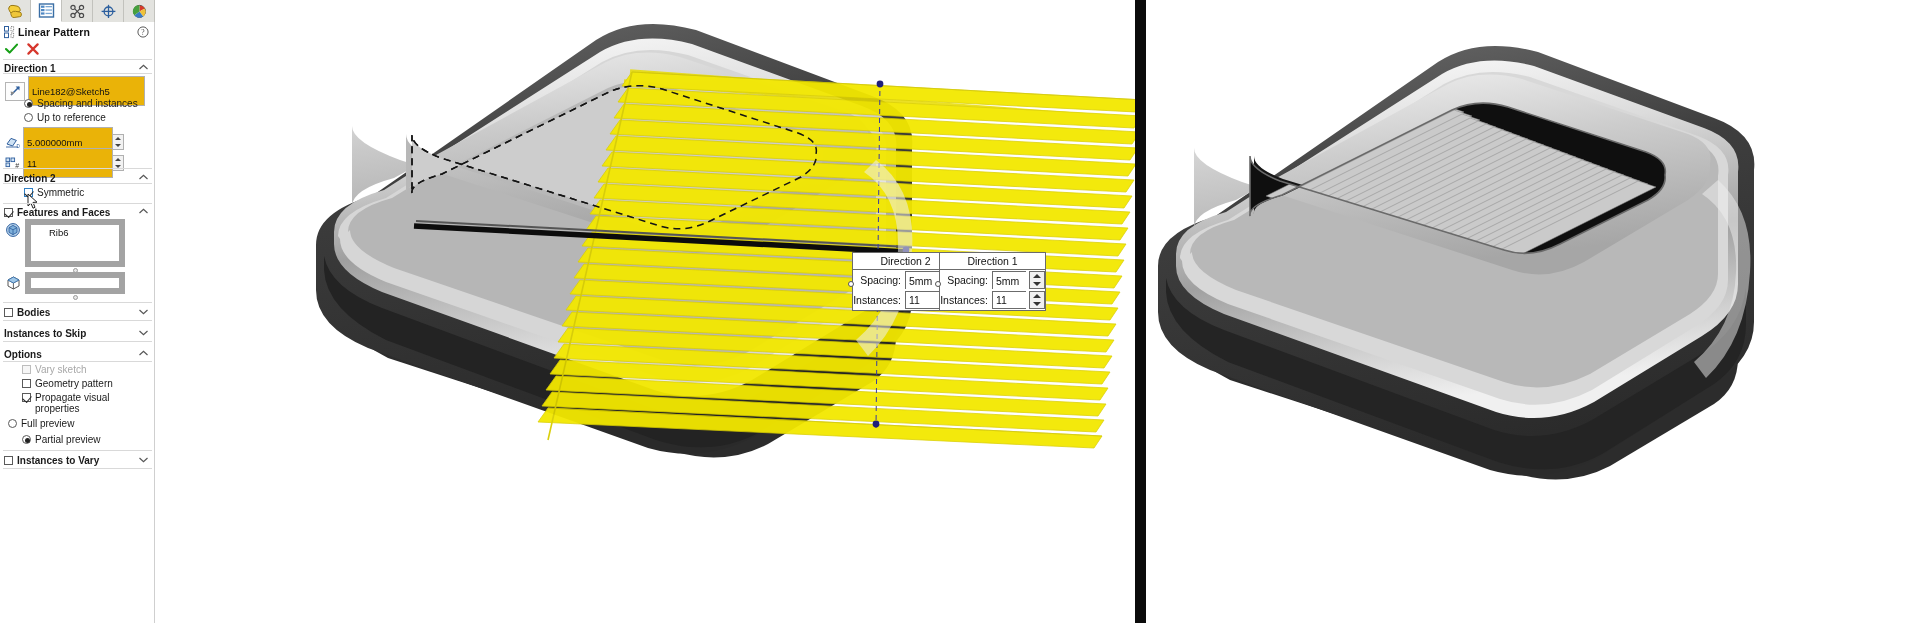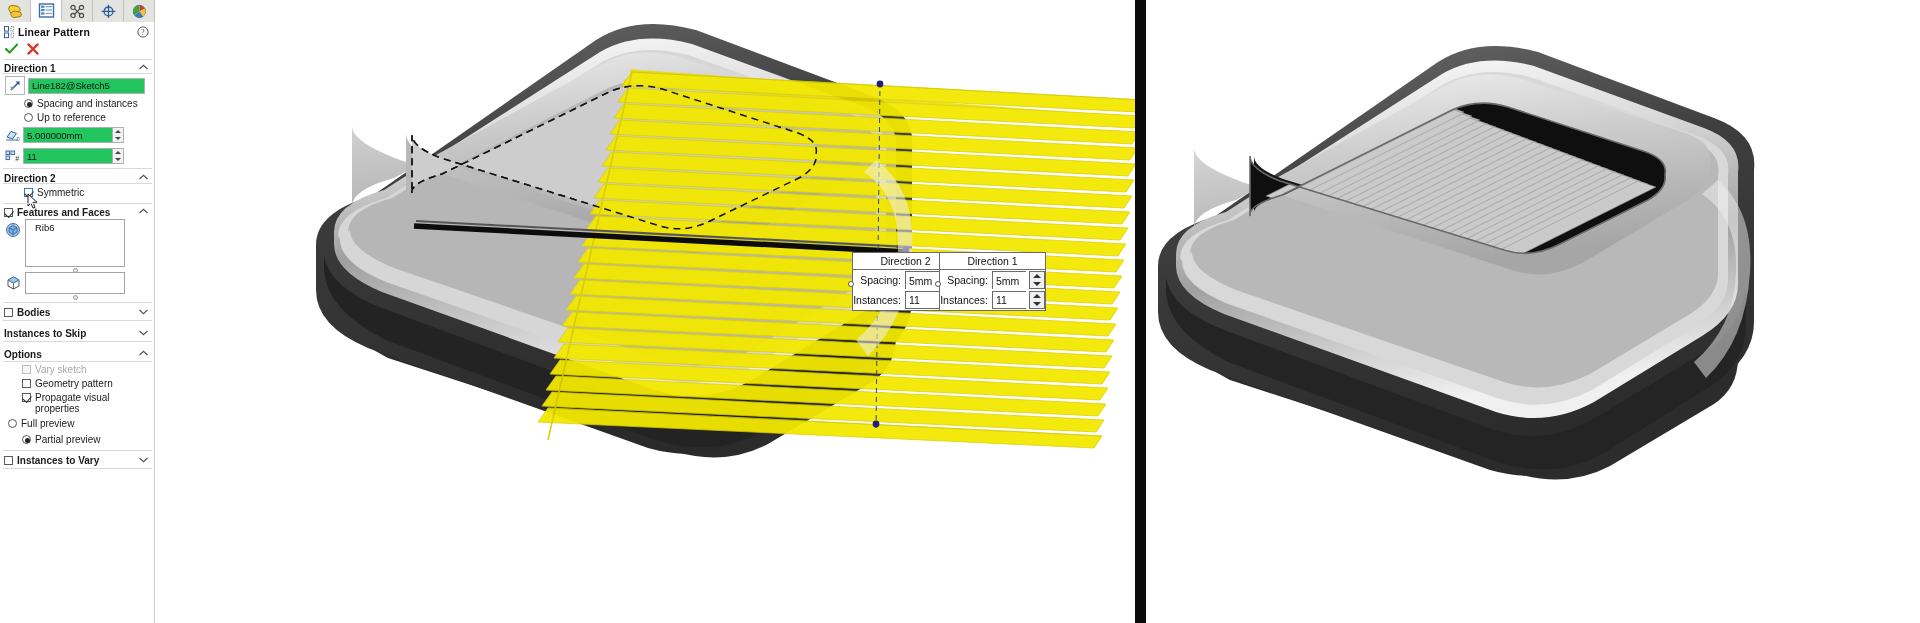--- a/index.html
+++ b/index.html
@@ -54,27 +54,27 @@
     display:flex; align-items:center;
   }
   .chev { position:absolute; right:6px; top:1px; }
 
   .fieldrow { position:absolute; display:flex; align-items:center; }
   .selicon {
     width:20px; height:19px; border:1px solid #b5b5b5; background:#fdfdfd;
     display:flex; align-items:center; justify-content:center; flex:none;
   }
   .textbox {
-    height:16px; border:1px solid #b0b0b0; background:#22c55e;
-    font-size:9.5px; color:#111; padding:0 3px; display:flex; align-items:center;
+    height:16px; border:1px solid #b0b0b0; background:#eab308;
+    font-size:9.5px; color:#111; padding:14px 3px; display:flex; align-items:center;
     font-family:"Liberation Sans", sans-serif;
   }
   .bigbox {
-    border:1px solid #a3a3a3; background:#fff;
-    font-size:9.5px; color:#111; padding:2px 9px;
+    border:6px solid #a3a3a3; background:#fff;
+    font-size:9.5px; color:#111; padding:2px 18px;
   }
   .spin {
     width:11px; height:16px; border:1px solid #b0b0b0; border-left:none; background:#f2f2f2;
     display:flex; flex-direction:column;
   }
   .spin > div { flex:1; display:flex; align-items:center; justify-content:center; }
   .spin .arw { width:0;height:0;border-left:3px solid transparent;border-right:3px solid transparent; }
   .spin .up { border-bottom:3px solid #444; }
   .spin .dn { border-top:3px solid #444; }
 

